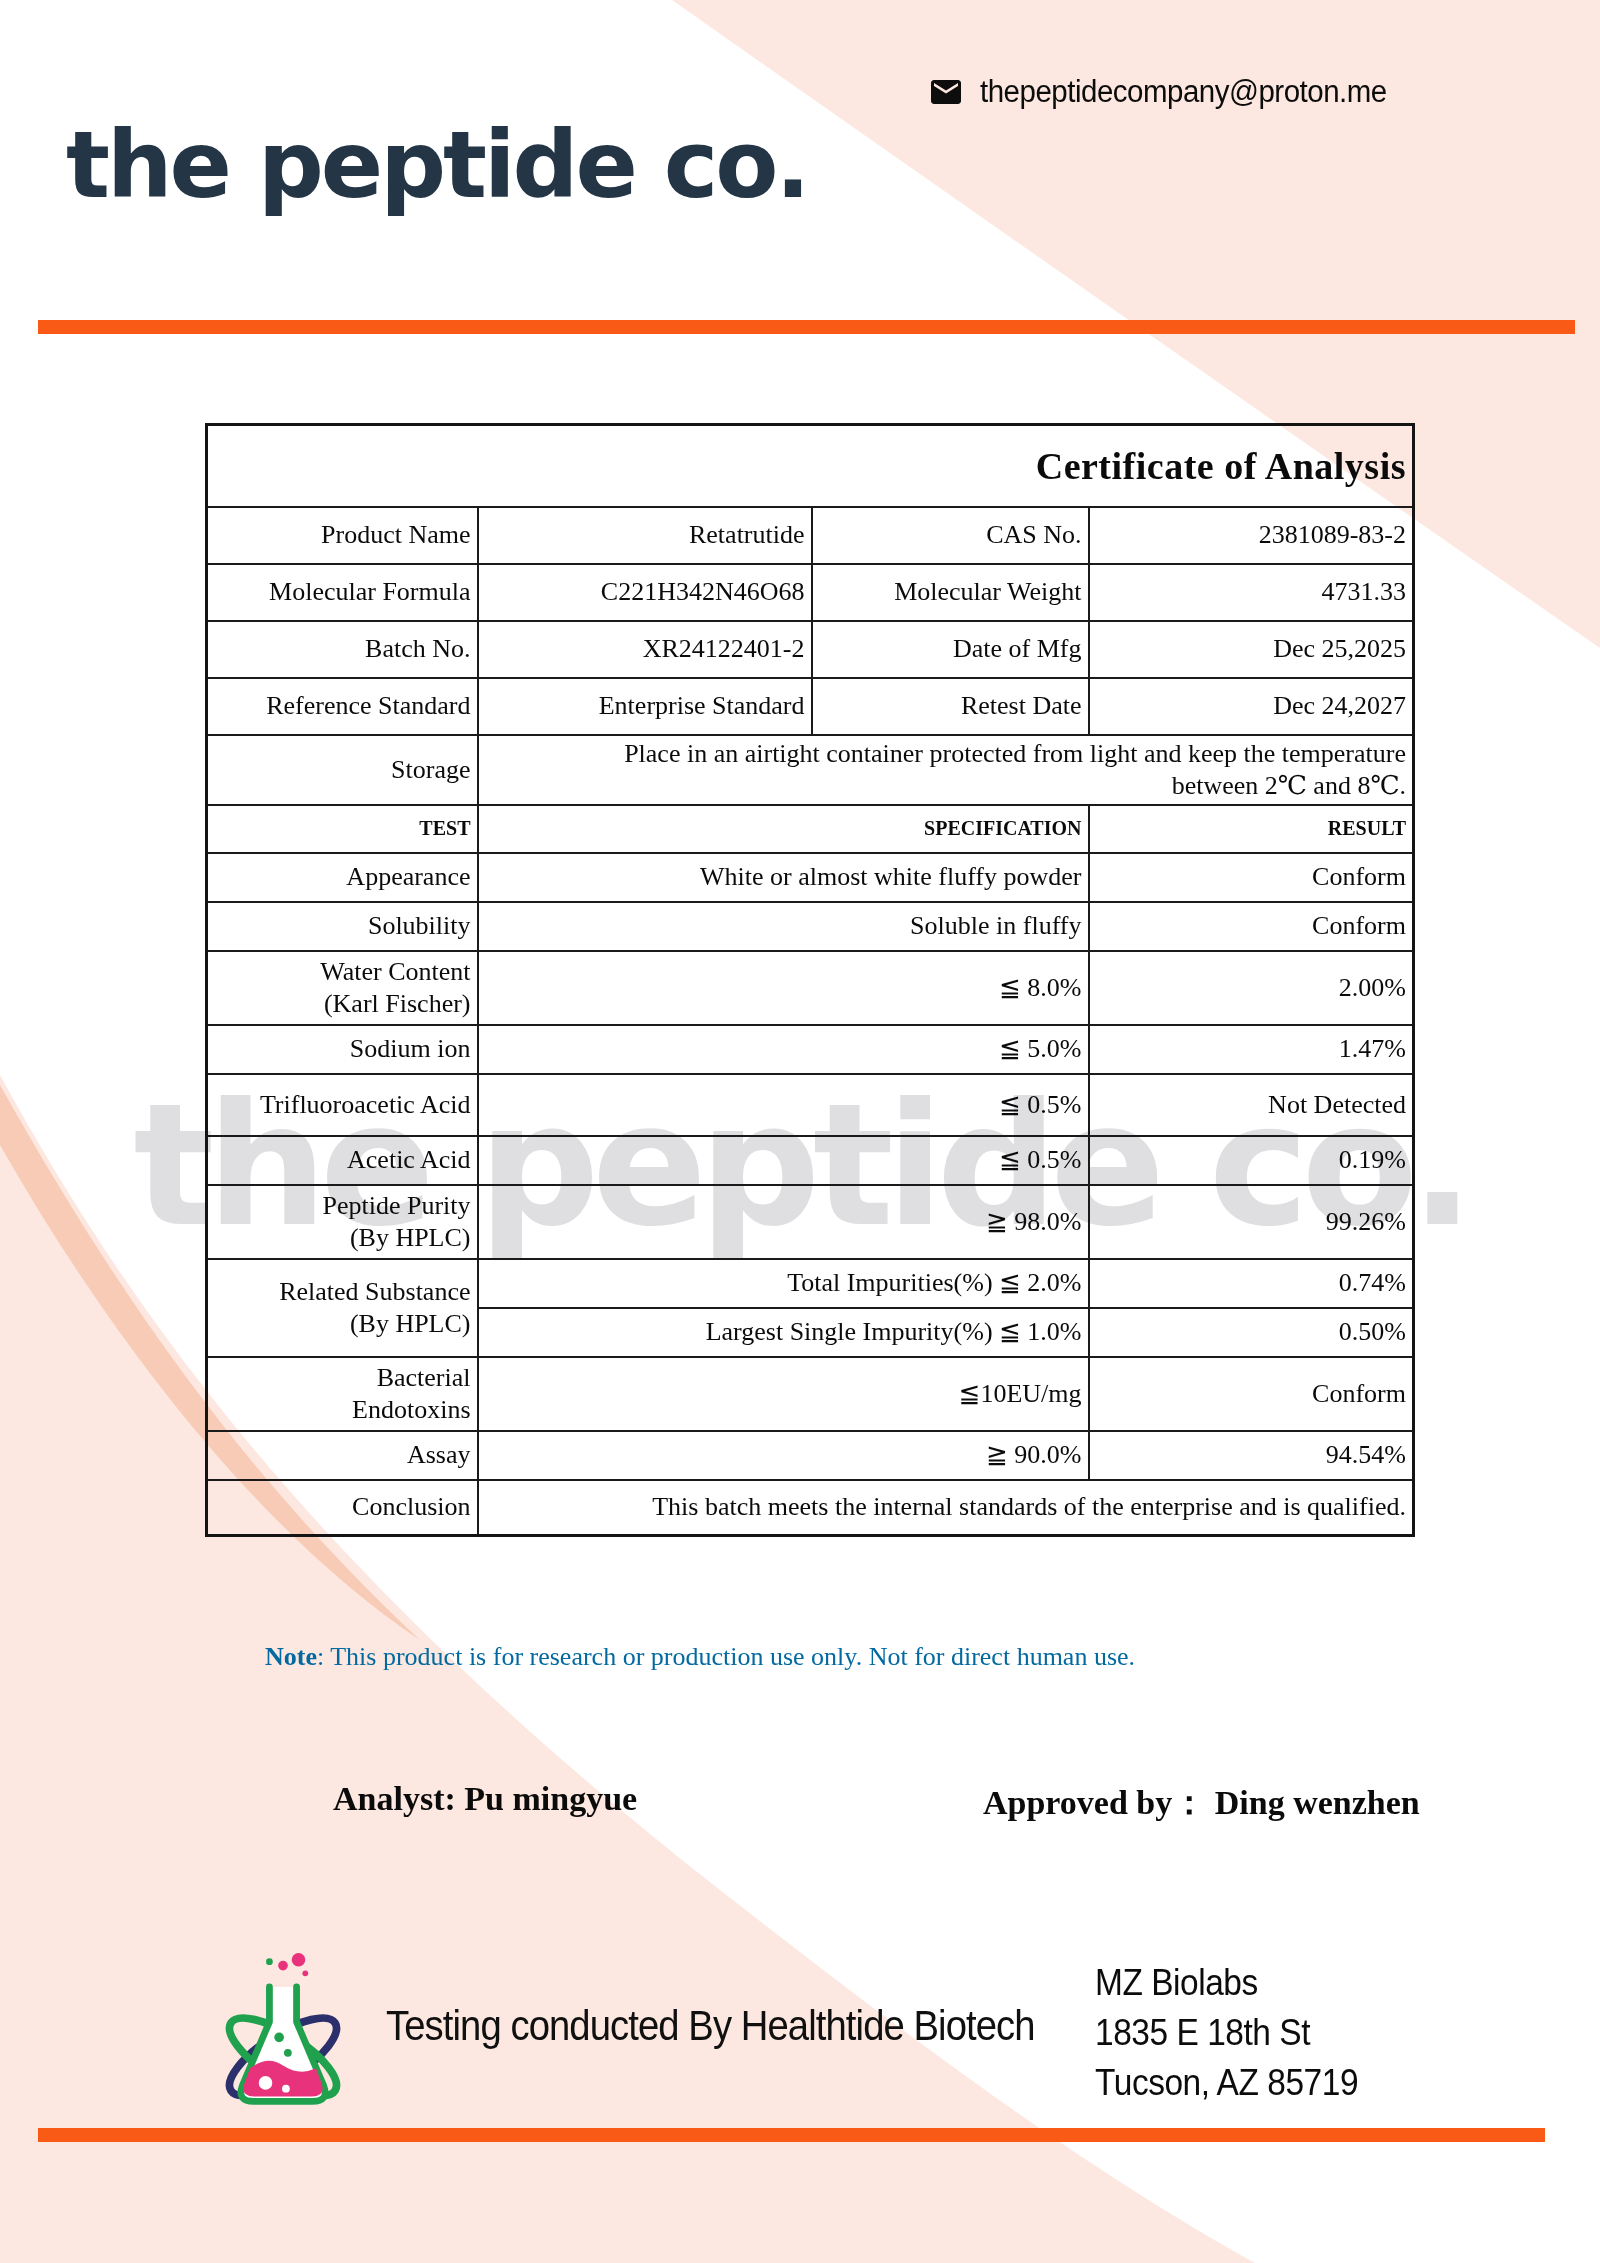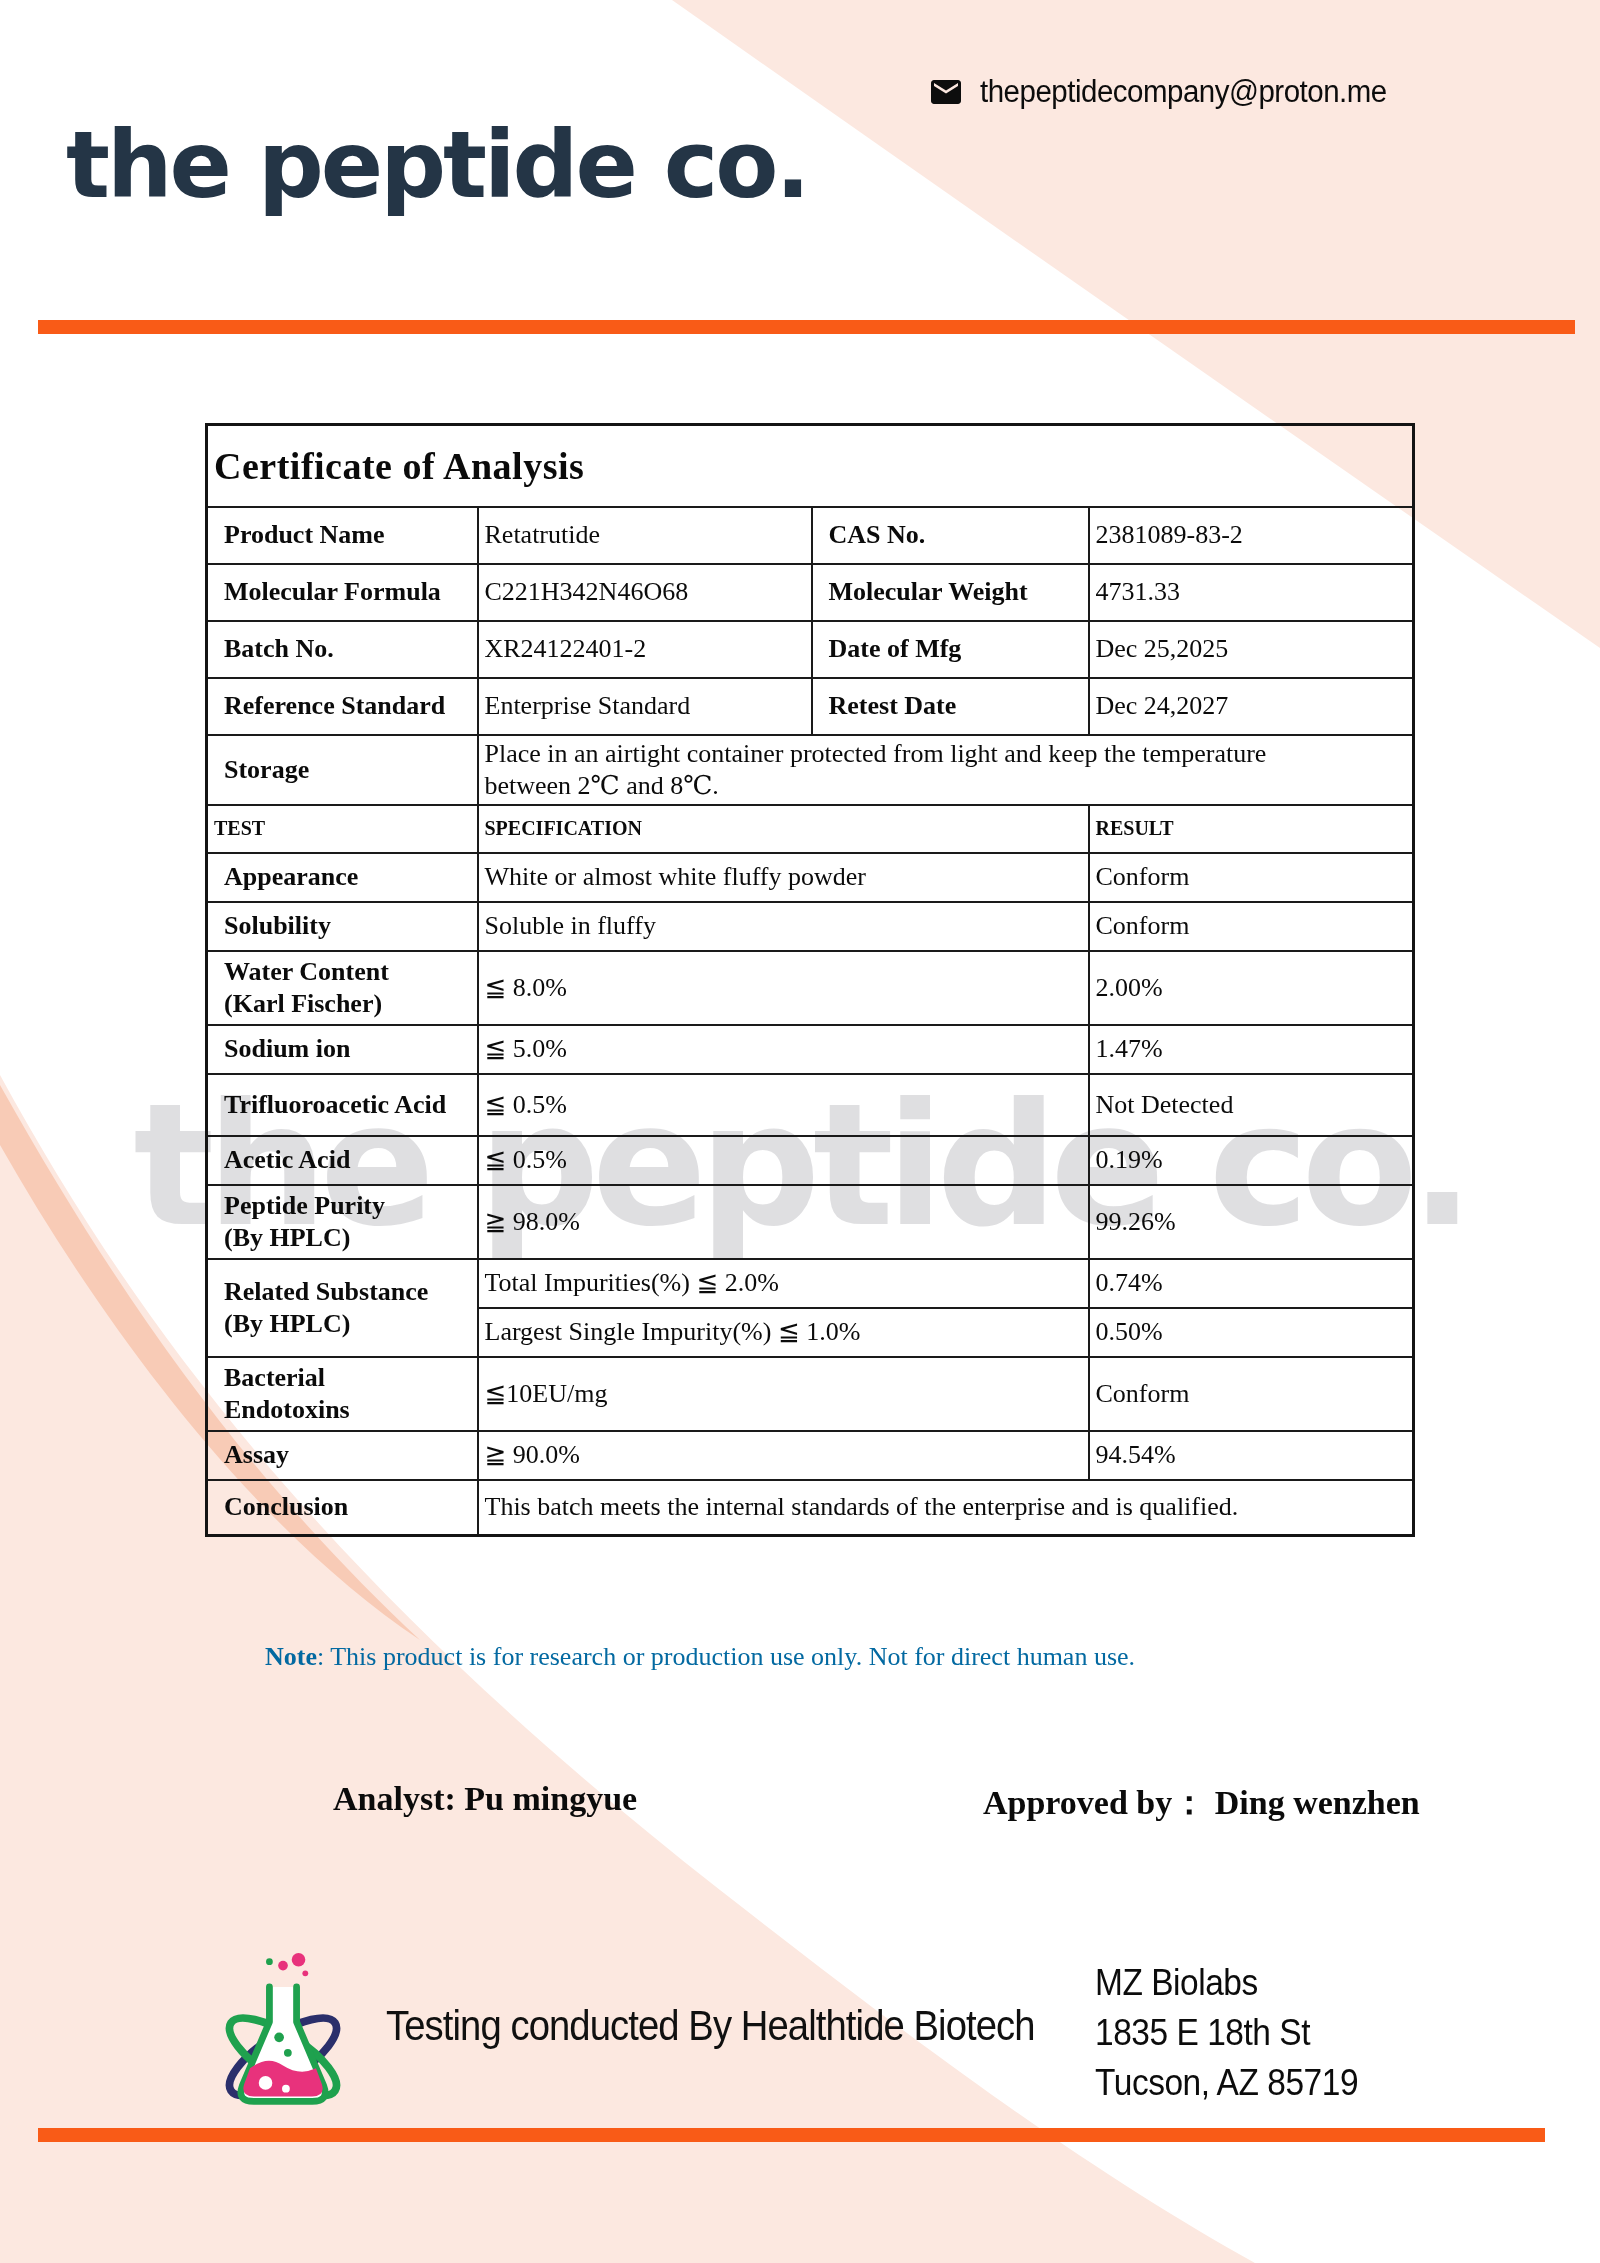--- a/index.html
+++ b/index.html
@@ -29,26 +29,26 @@
   .bar{position:absolute;background:#F95B17;height:14px;z-index:2;}
   .bar-top{left:38px;top:320px;width:1537px;}
   .bar-bottom{left:38px;top:2128px;width:1507px;}
   
   .coa{
     position:absolute;left:205px;top:423px;z-index:2;
     border-collapse:collapse;table-layout:fixed;width:1207px;
     background:transparent;border:3px solid #141414;
   }
   .coa td{
-    border:2px solid #1a1a1a;padding:2px 6px;text-align:left;vertical-align:middle;
+    border:2px solid #1a1a1a;padding:2px 6px;text-align:right;vertical-align:middle;
     font-family:"Liberation Serif","DejaVu Serif",serif;font-size:26px;color:#0b0b0b;line-height:1.22;
     background:transparent;overflow:hidden;
   }
   .coa .title-cell{font-size:38px;font-weight:bold;letter-spacing:0.5px;}
-  .coa .lbl{font-weight:bold;white-space:pre-line;padding-left:16px;}
+  .coa .lbl{font-weight:normal;white-space:pre-line;padding-left:16px;}
   .coa .hdr{font-weight:bold;font-size:20px;}
   .coa .pre{white-space:pre-line;}
   .coa .nowrap{white-space:nowrap;}
   tr.h82{height:82px}tr.h57{height:57px}tr.h70{height:70px}tr.h48{height:48px}
   tr.h50{height:49px}tr.h62{height:62px}tr.h74{height:74px}tr.h56{height:56px}
   
   .note{
     position:absolute;left:252px;top:1642px;z-index:2;width:1150px;
     font-family:"Liberation Serif","DejaVu Serif",serif;font-size:26px;color:#0369a1;white-space:nowrap;margin-left:13px;
   }

